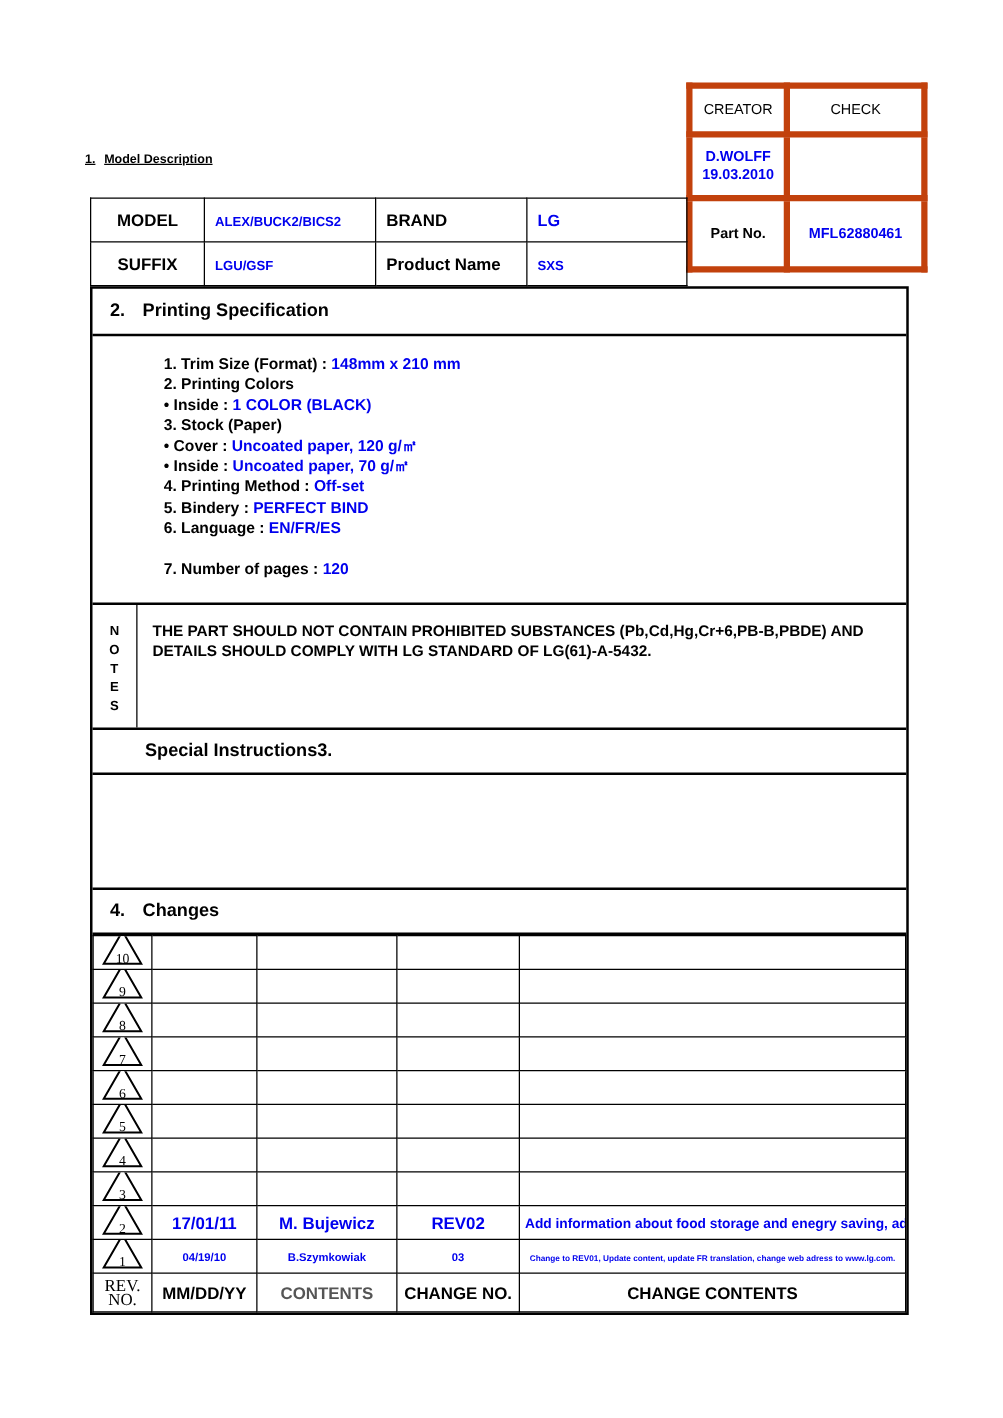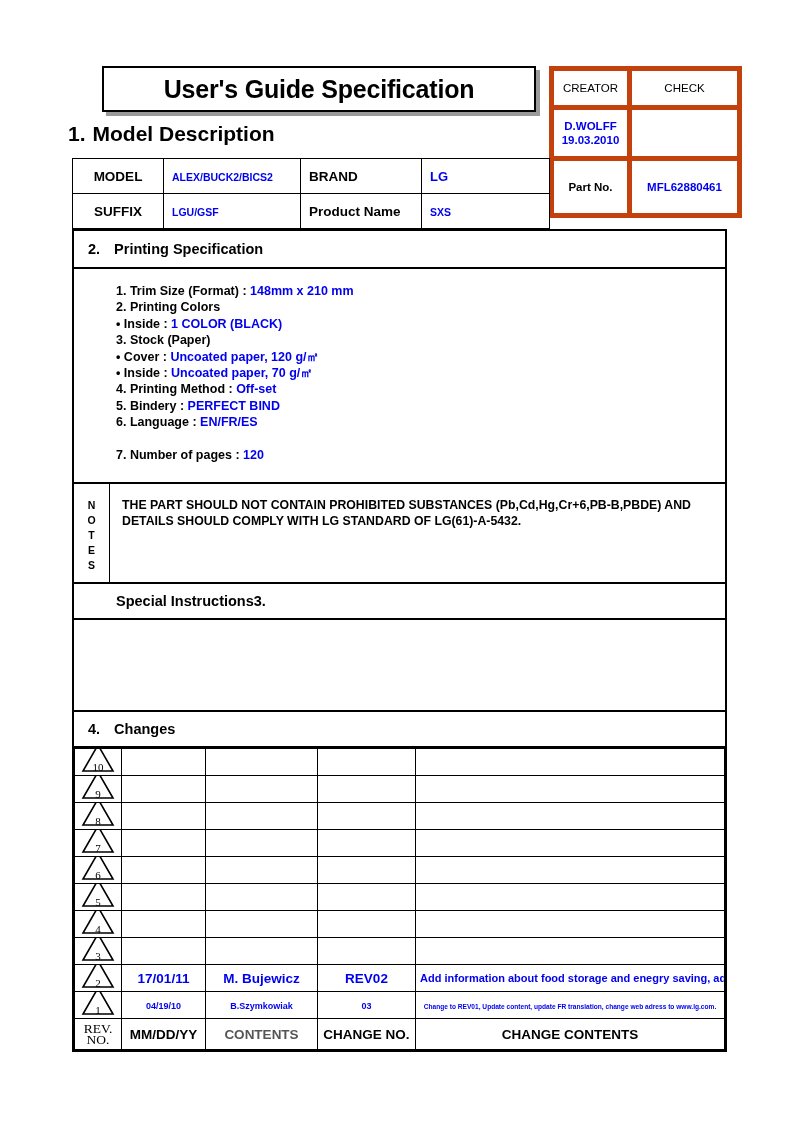--- a/index.html
+++ b/index.html
@@ -54,22 +54,23 @@
     font-weight: bold;
     letter-spacing: -0.2px;
     white-space: nowrap;
   }
 
   
   .sec1-heading {
     position: absolute;
     left: 68px;
     top: 122px;
-    font-size: 21px;
-    font-weight: bold;
+    font-size: 10px;
+    font-weight: bold;
+    text-decoration: underline;
   }
   .sec1-heading .num { margin-right: 7px; }
 
   
   .hdr-table {
     position: absolute;
     left: 549px;
     top: 66px;
     width: 178px;
     border-collapse: collapse;
@@ -148,21 +149,21 @@
     display: flex;
     align-items: center;
     font-size: 14.5px;
     font-weight: bold;
     padding-left: 14px;
   }
   .sec-head .num { margin-right: 14px; }
 
   
   .spec-body {
-    padding: 14px 0 14px 42px;
+    padding: 14px 0 14px 57px;
     font-size: 12.5px;
     font-weight: bold;
     line-height: 16.4px;
     min-height: 215px;
     box-sizing: border-box;
   }
   .spec-line { white-space: nowrap; }
   .spec-line .v { color: #0000ee; }
   .spec-gap { height: 16px; }
 
@@ -273,26 +274,20 @@
     height: 2px;
     background: #ffffff;
     opacity: 0.0;
   }
 </style>
 </head>
 <body>
 
 <div class="page">
 
-  <div class="title-wrap">
-    <div class="title-shadow"></div>
-    <div class="title-box">
-      <span class="title-text">User's Guide Specification</span>
-    </div>
-  </div>
 
   <div class="sec1-heading">
     <span class="num">1.</span><span>Model Description</span>
   </div>
 
   <table class="hdr-table">
     <tbody>
         <tr>
       <td class="c-creator hdr-lbl">CREATOR</td>
       <td class="c-check hdr-lbl">CHECK</td>

